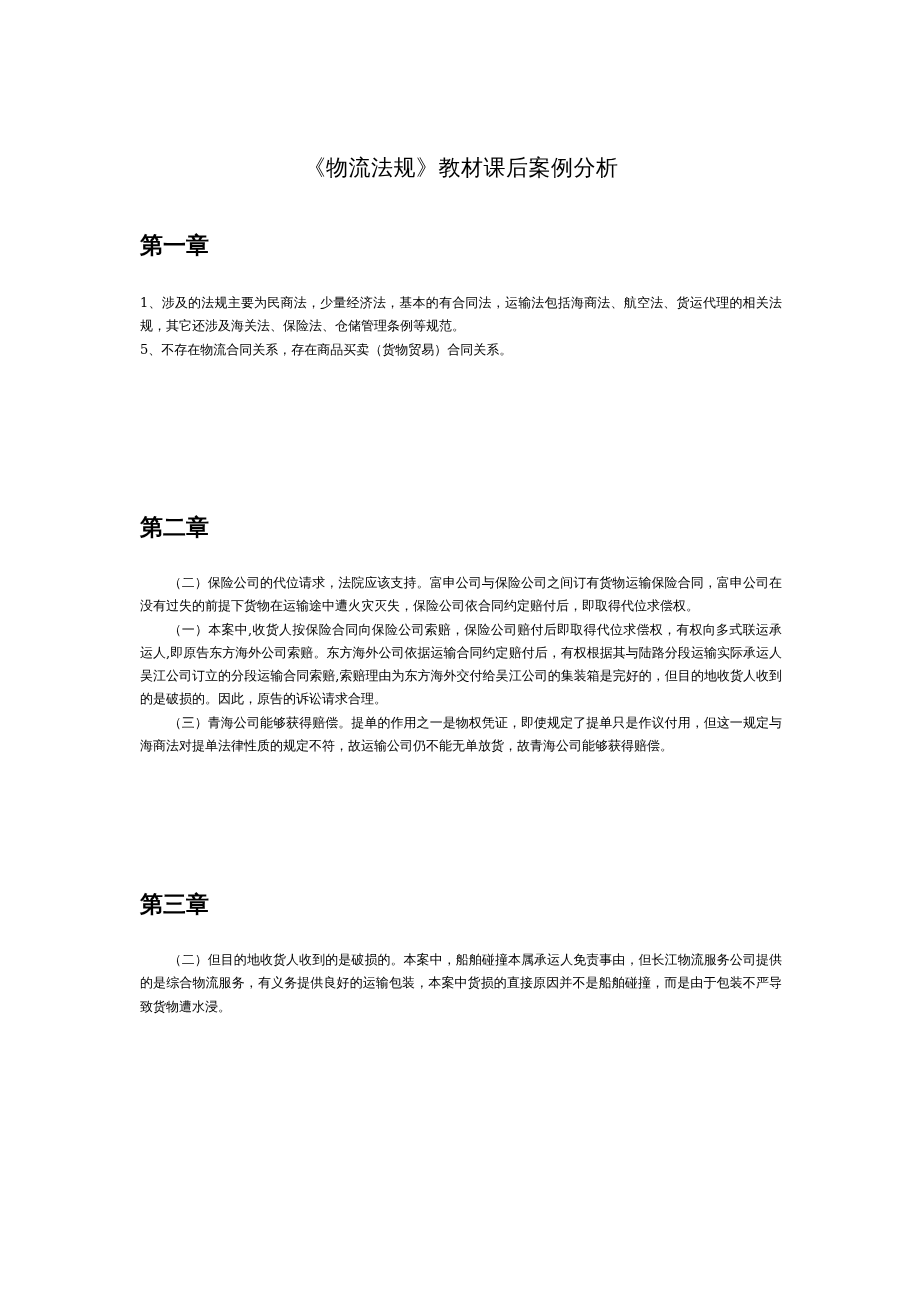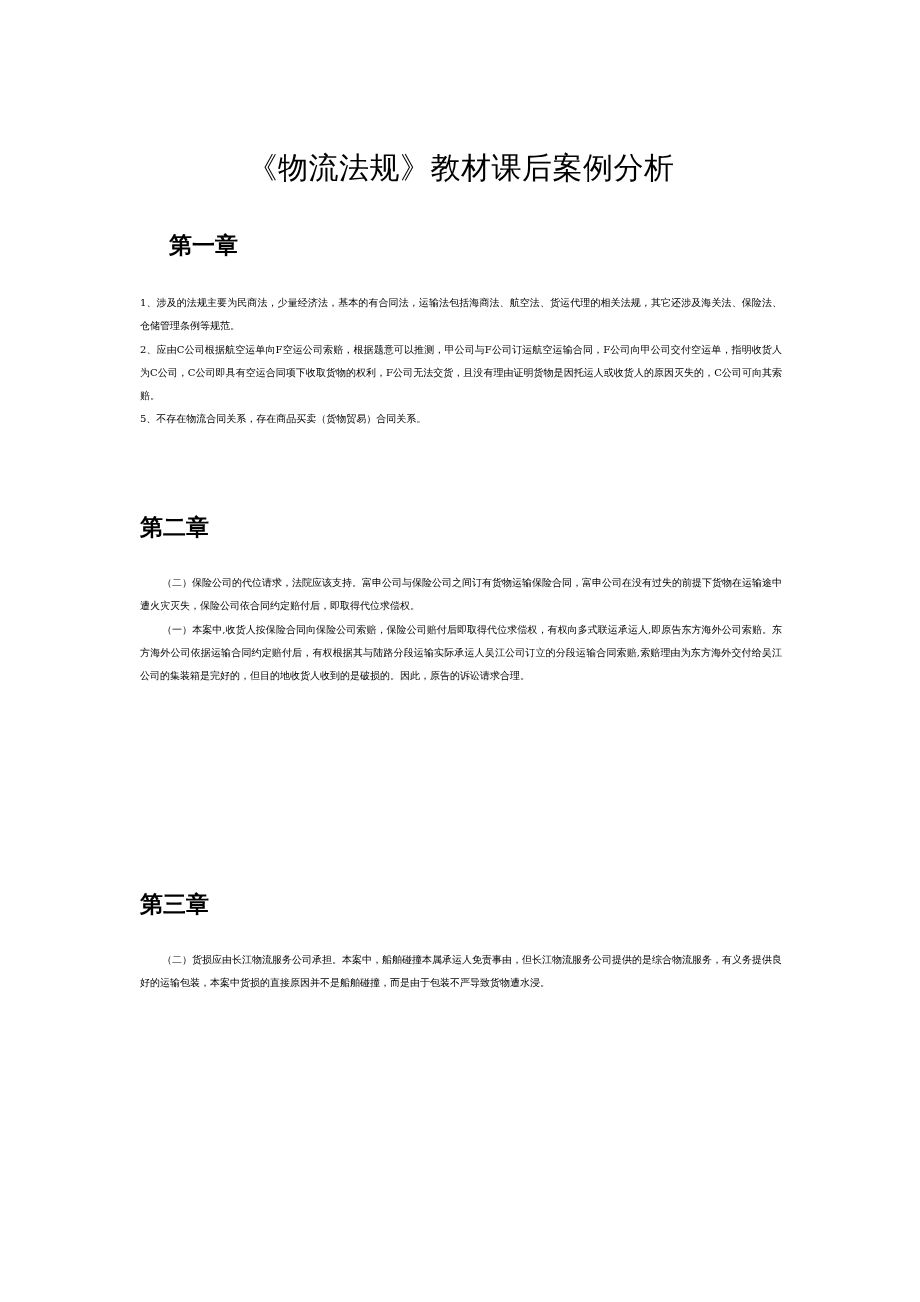--- a/index.html
+++ b/index.html
@@ -1,45 +1,45 @@
 <!DOCTYPE html>
 <html><head>
 <meta charset="utf-8">
 <style>
   html, body { margin:0; padding:0; background:#ffffff; }
   body { width:920px; height:1302px; position:relative; overflow:hidden;
          font-family:"DejaVu Serif","Liberation Serif",serif; color:#000; }
   .page { position:absolute; left:140px; top:0; width:642px; }
   .title { position:absolute; left:0; width:642px; top:146px; text-align:center;
-           font-family:Liberation Sans, sans-serif; font-size:30px;
+           font-family:Liberation Sans, sans-serif; font-size:22px;
            letter-spacing:0.5px; line-height:44px; margin:0; font-weight:normal; }
   .chapter-heading { position:absolute; left:0; margin:0;
            font-family:"DejaVu Sans","Liberation Sans",sans-serif; font-weight:bold;
            font-size:23px; line-height:30px; }
   .section { position:absolute; left:0; width:642px; }
-  .para { margin:0; font-size:10px; line-height:23.3px; text-align:justify;
+  .para { margin:0; font-size:13px; line-height:23.3px; text-align:justify;
           text-justify:inter-character; }
   .indent { text-indent:2.2em; }
 </style>
 </head>
 <body>
 
 <div class="page">
   <h1 class="title">《物流法规》教材课后案例分析</h1>
 
-  <h2 class="chapter-heading" style="top:230px;margin-left:29px;">第一章</h2>
+  <h2 class="chapter-heading" style="top:230px;">第一章</h2>
   <div class="section" style="top:291px;">
     <p class="para">1、涉及的法规主要为民商法，少量经济法，基本的有合同法，运输法包括海商法、航空法、货运代理的相关法规，其它还涉及海关法、保险法、仓储管理条例等规范。</p>
-    <p class="para">2、应由C公司根据航空运单向F空运公司索赔，根据题意可以推测，甲公司与F公司订运航空运输合同，F公司向甲公司交付空运单，指明收货人为C公司，C公司即具有空运合同项下收取货物的权利，F公司无法交货，且没有理由证明货物是因托运人或收货人的原因灭失的，C公司可向其索赔。</p>
     <p class="para">5、不存在物流合同关系，存在商品买卖（货物贸易）合同关系。</p>
   </div>
 
   <h2 class="chapter-heading" style="top:512px;text-align:right;">第二章</h2>
   <div class="section" style="top:571px;">
     <p class="para indent">（二）保险公司的代位请求，法院应该支持。富申公司与保险公司之间订有货物运输保险合同，富申公司在没有过失的前提下货物在运输途中遭火灾灭失，保险公司依合同约定赔付后，即取得代位求偿权。</p>
     <p class="para indent">（一）本案中,收货人按保险合同向保险公司索赔，保险公司赔付后即取得代位求偿权，有权向多式联运承运人,即原告东方海外公司索赔。东方海外公司依据运输合同约定赔付后，有权根据其与陆路分段运输实际承运人吴江公司订立的分段运输合同索赔,索赔理由为东方海外交付给吴江公司的集装箱是完好的，但目的地收货人收到的是破损的。因此，原告的诉讼请求合理。</p>
+    <p class="para indent">（三）青海公司能够获得赔偿。提单的作用之一是物权凭证，即使规定了提单只是作议付用，但这一规定与海商法对提单法律性质的规定不符，故运输公司仍不能无单放货，故青海公司能够获得赔偿。</p>
   </div>
 
   <h2 class="chapter-heading" style="top:890px;font-family:Liberation Serif, serif;">第三章</h2>
   <div class="section" style="top:948px;">
-    <p class="para indent">（二）货损应由长江物流服务公司承担。本案中，船舶碰撞本属承运人免责事由，但长江物流服务公司提供的是综合物流服务，有义务提供良好的运输包装，本案中货损的直接原因并不是船舶碰撞，而是由于包装不严导致货物遭水浸。</p>
+    <p class="para indent">（二）但目的地收货人收到的是破损的。本案中，船舶碰撞本属承运人免责事由，但长江物流服务公司提供的是综合物流服务，有义务提供良好的运输包装，本案中货损的直接原因并不是船舶碰撞，而是由于包装不严导致货物遭水浸。</p>
   </div>
 </div>
 
 </body></html>

